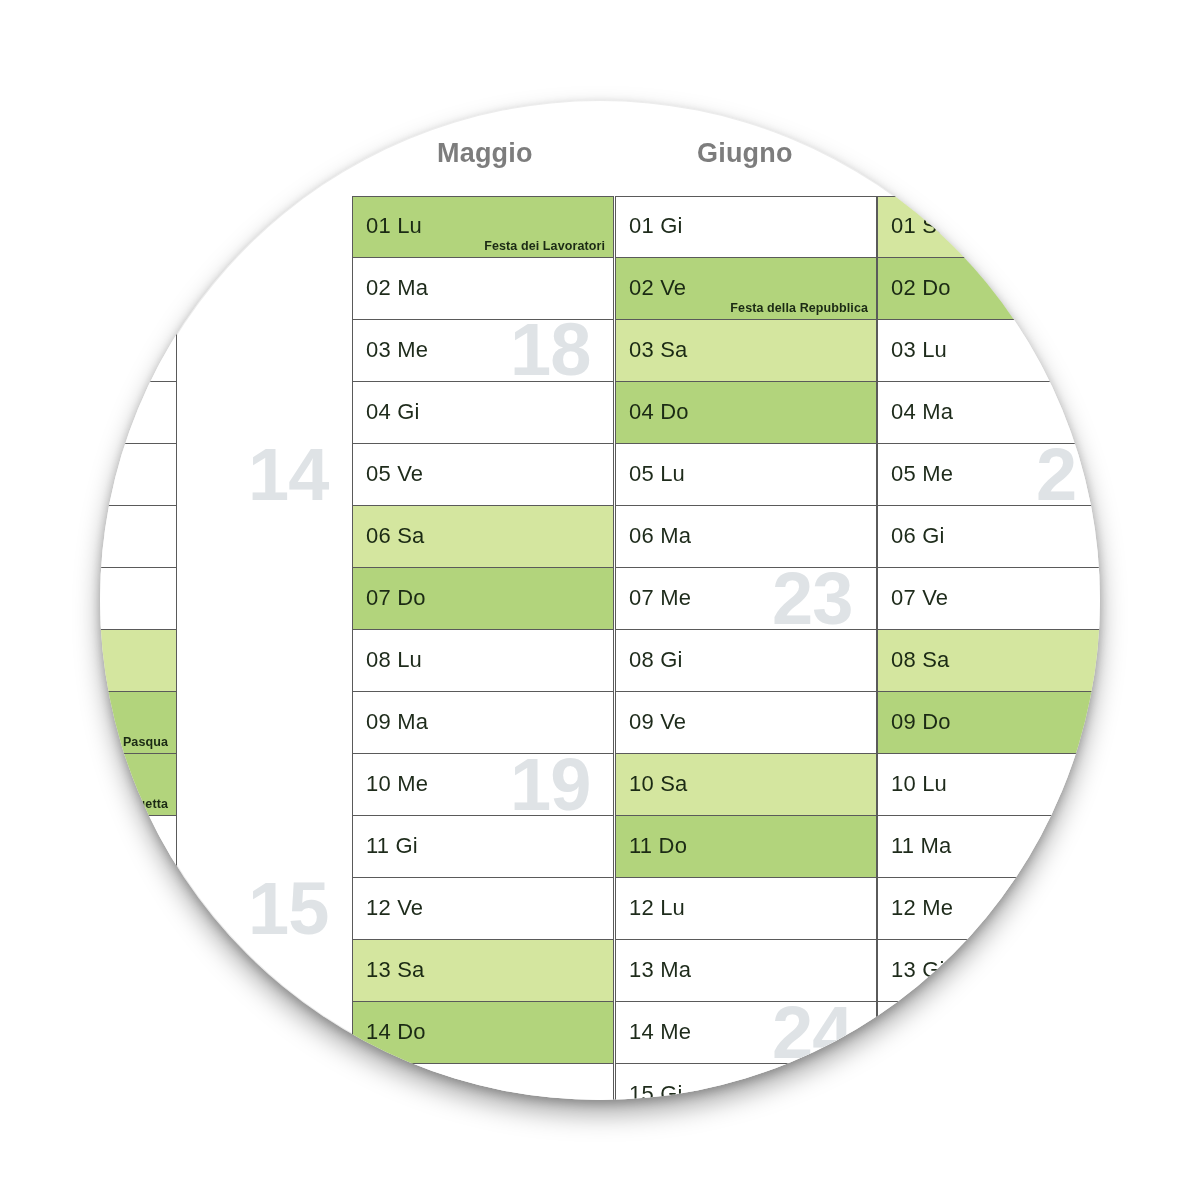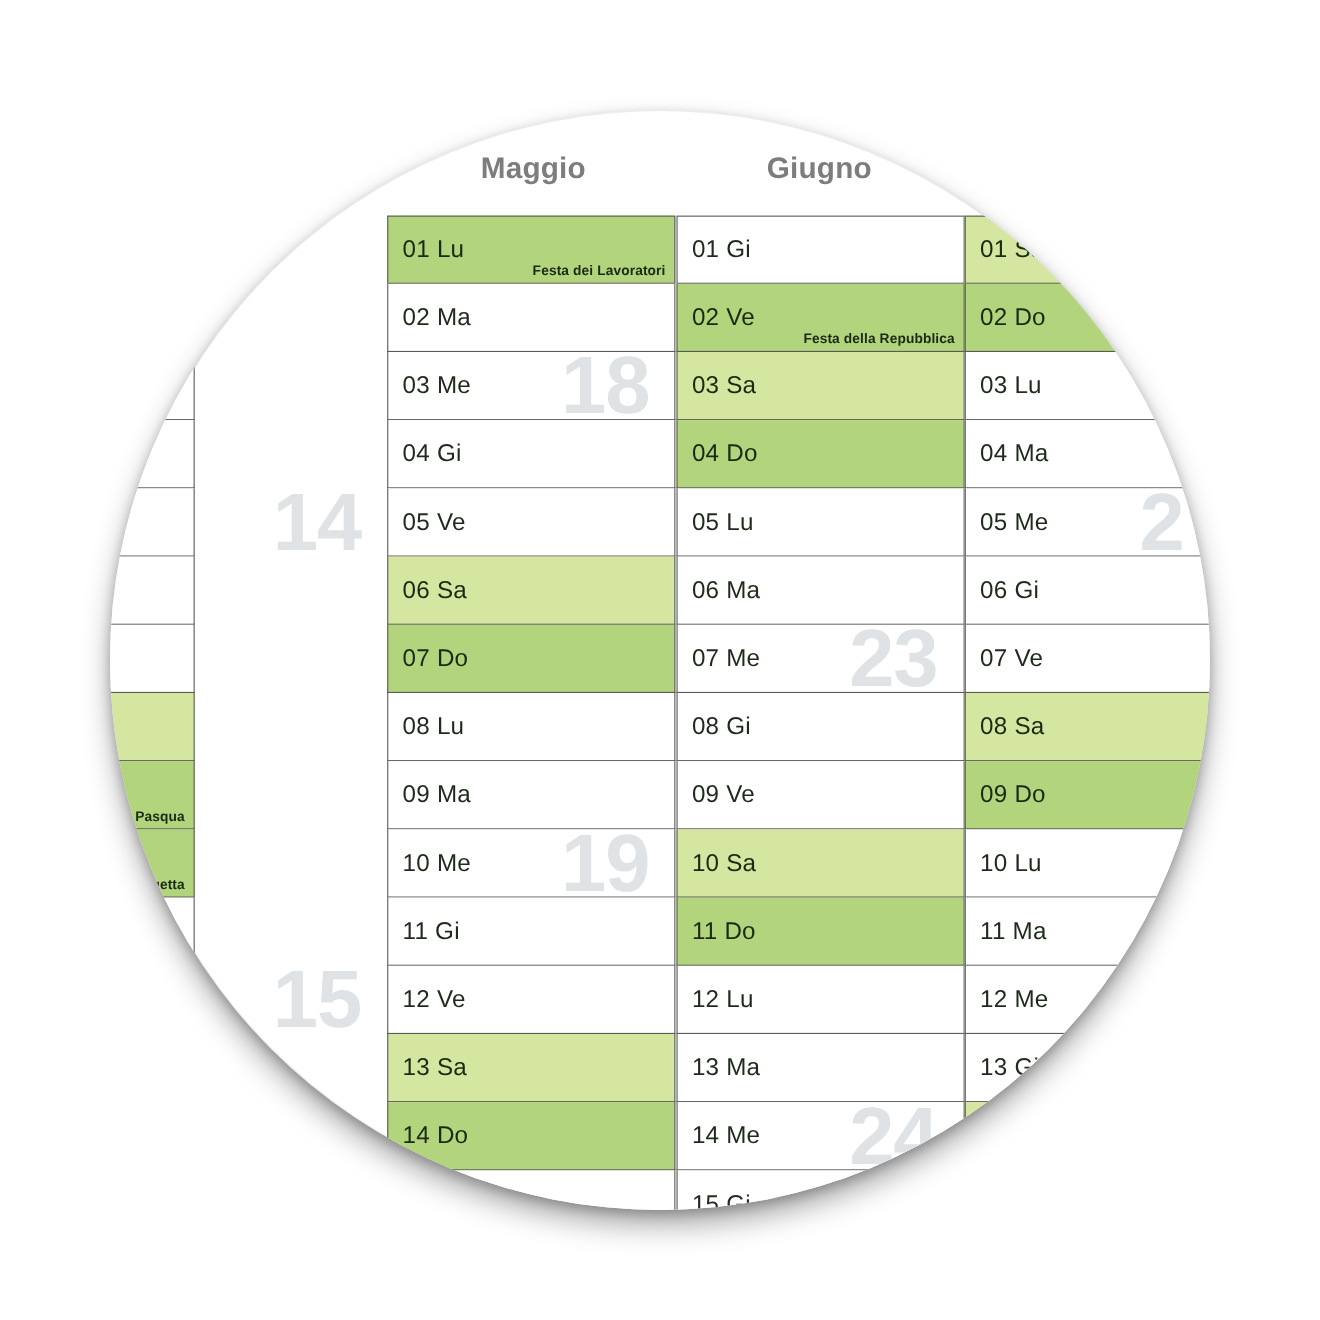--- a/index.html
+++ b/index.html
@@ -336,20 +336,23 @@
           </div>
           <div class="day day">
             <span class="lbl">11 Ma</span>
           </div>
           <div class="day day">
             <span class="lbl">12 Me</span>
           </div>
           <div class="day day">
             <span class="lbl">13 Gi</span>
           </div>
+          <div class="day day">
+            <span class="lbl">14 Ve</span>
+          </div>
           <div class="day sat">
             <span class="lbl">15 Sa</span>
           </div>
         </div>
 
     </div>
   </div>
 
   <div id="disc-bevel"></div>
   <div id="disc-rim"></div>

